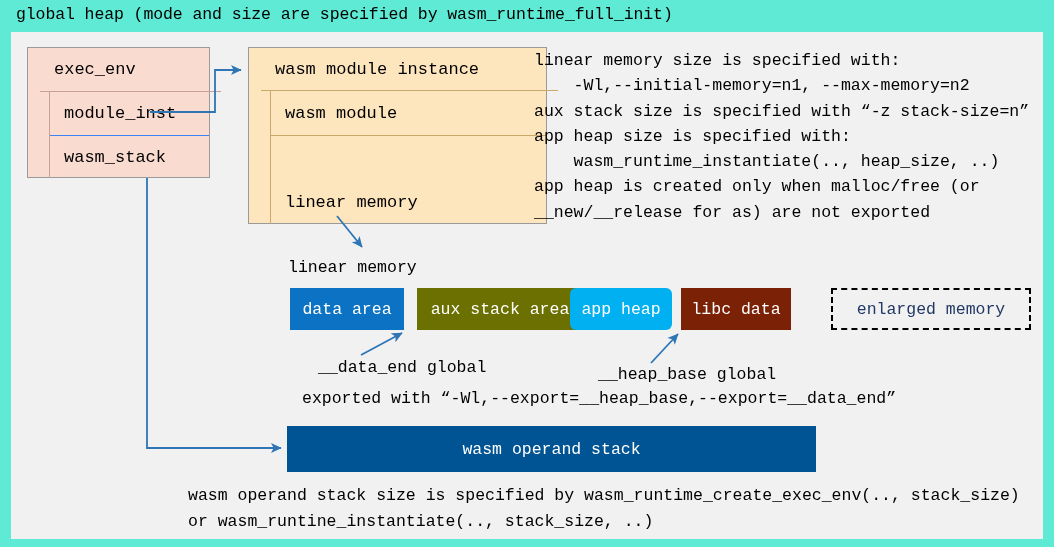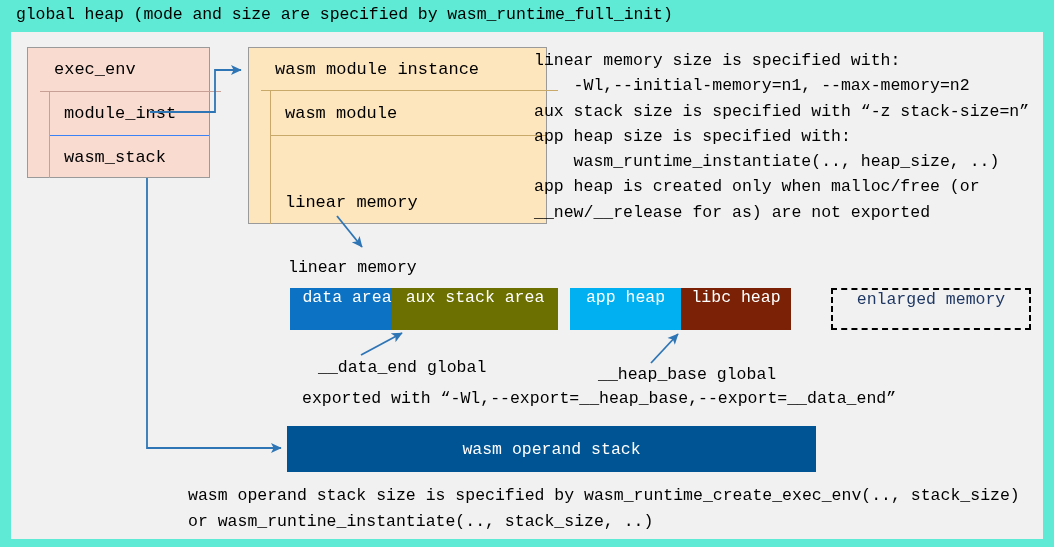--- a/index.html
+++ b/index.html
@@ -130,20 +130,21 @@
     left: 290px;
     top: 288px;
     height: 42px;
   }
   .seg {
     position: absolute;
     top: 0;
     height: 42px;
     box-sizing: border-box;
     display: flex;
+    align-items: center;
     justify-content: center;
     font-size: 16.5px;
     color: #ffffff;
     white-space: nowrap;
   }
   .seg.dashed {
     background: #f1f1f1;
     color: #1f3864;
     border: 2.5px dashed #000000;
     margin-left: 40px;
@@ -223,28 +224,28 @@
 app heap size is specified with:
     wasm_runtime_instantiate(.., heap_size, ..)
 app heap is created only when malloc/free (or
 __new/__release for as) are not exported</div>
 
   <div class="lm-label">linear memory</div>
   <div class="membar" id="membar" style="width: 701px;">
       <div class="seg" style="left: 0px; width: 114px; background: rgb(11, 114, 196); color: rgb(255, 255, 255);">
         <span>data area</span>
       </div>
-      <div class="seg" style="left: 102px; width: 166px; background: rgb(107, 112, 0); color: rgb(255, 255, 255);">
+      <div class="seg" style="left: 127px; width: 166px; background: rgb(107, 112, 0); color: rgb(255, 255, 255);">
         <span>aux stack area</span>
       </div>
-      <div class="seg" style="left: 280px; width: 111px; background: rgb(0, 176, 240); color: rgb(255, 255, 255);">
+      <div class="seg" style="left: 280px; width: 102px; background: rgb(0, 176, 240); color: rgb(255, 255, 255); border-radius: 6px;">
         <span>app heap</span>
       </div>
       <div class="seg" style="left: 391px; width: 110px; background: rgb(123, 33, 6); color: rgb(255, 255, 255);">
-        <span>libc heap</span>
+        <span>libc data</span>
       </div>
       <div class="seg dashed" style="left: 501px; width: 200px; color: rgb(31, 56, 100);">
         <span>enlarged memory</span>
       </div>
     </div>
 
   <div class="ann" id="ann-data-end">__data_end global</div>
   <div class="ann" id="ann-export">exported with “-Wl,--export=__heap_base,--export=__data_end”</div>
   <div class="ann" id="ann-heap-base">__heap_base global</div>
 

